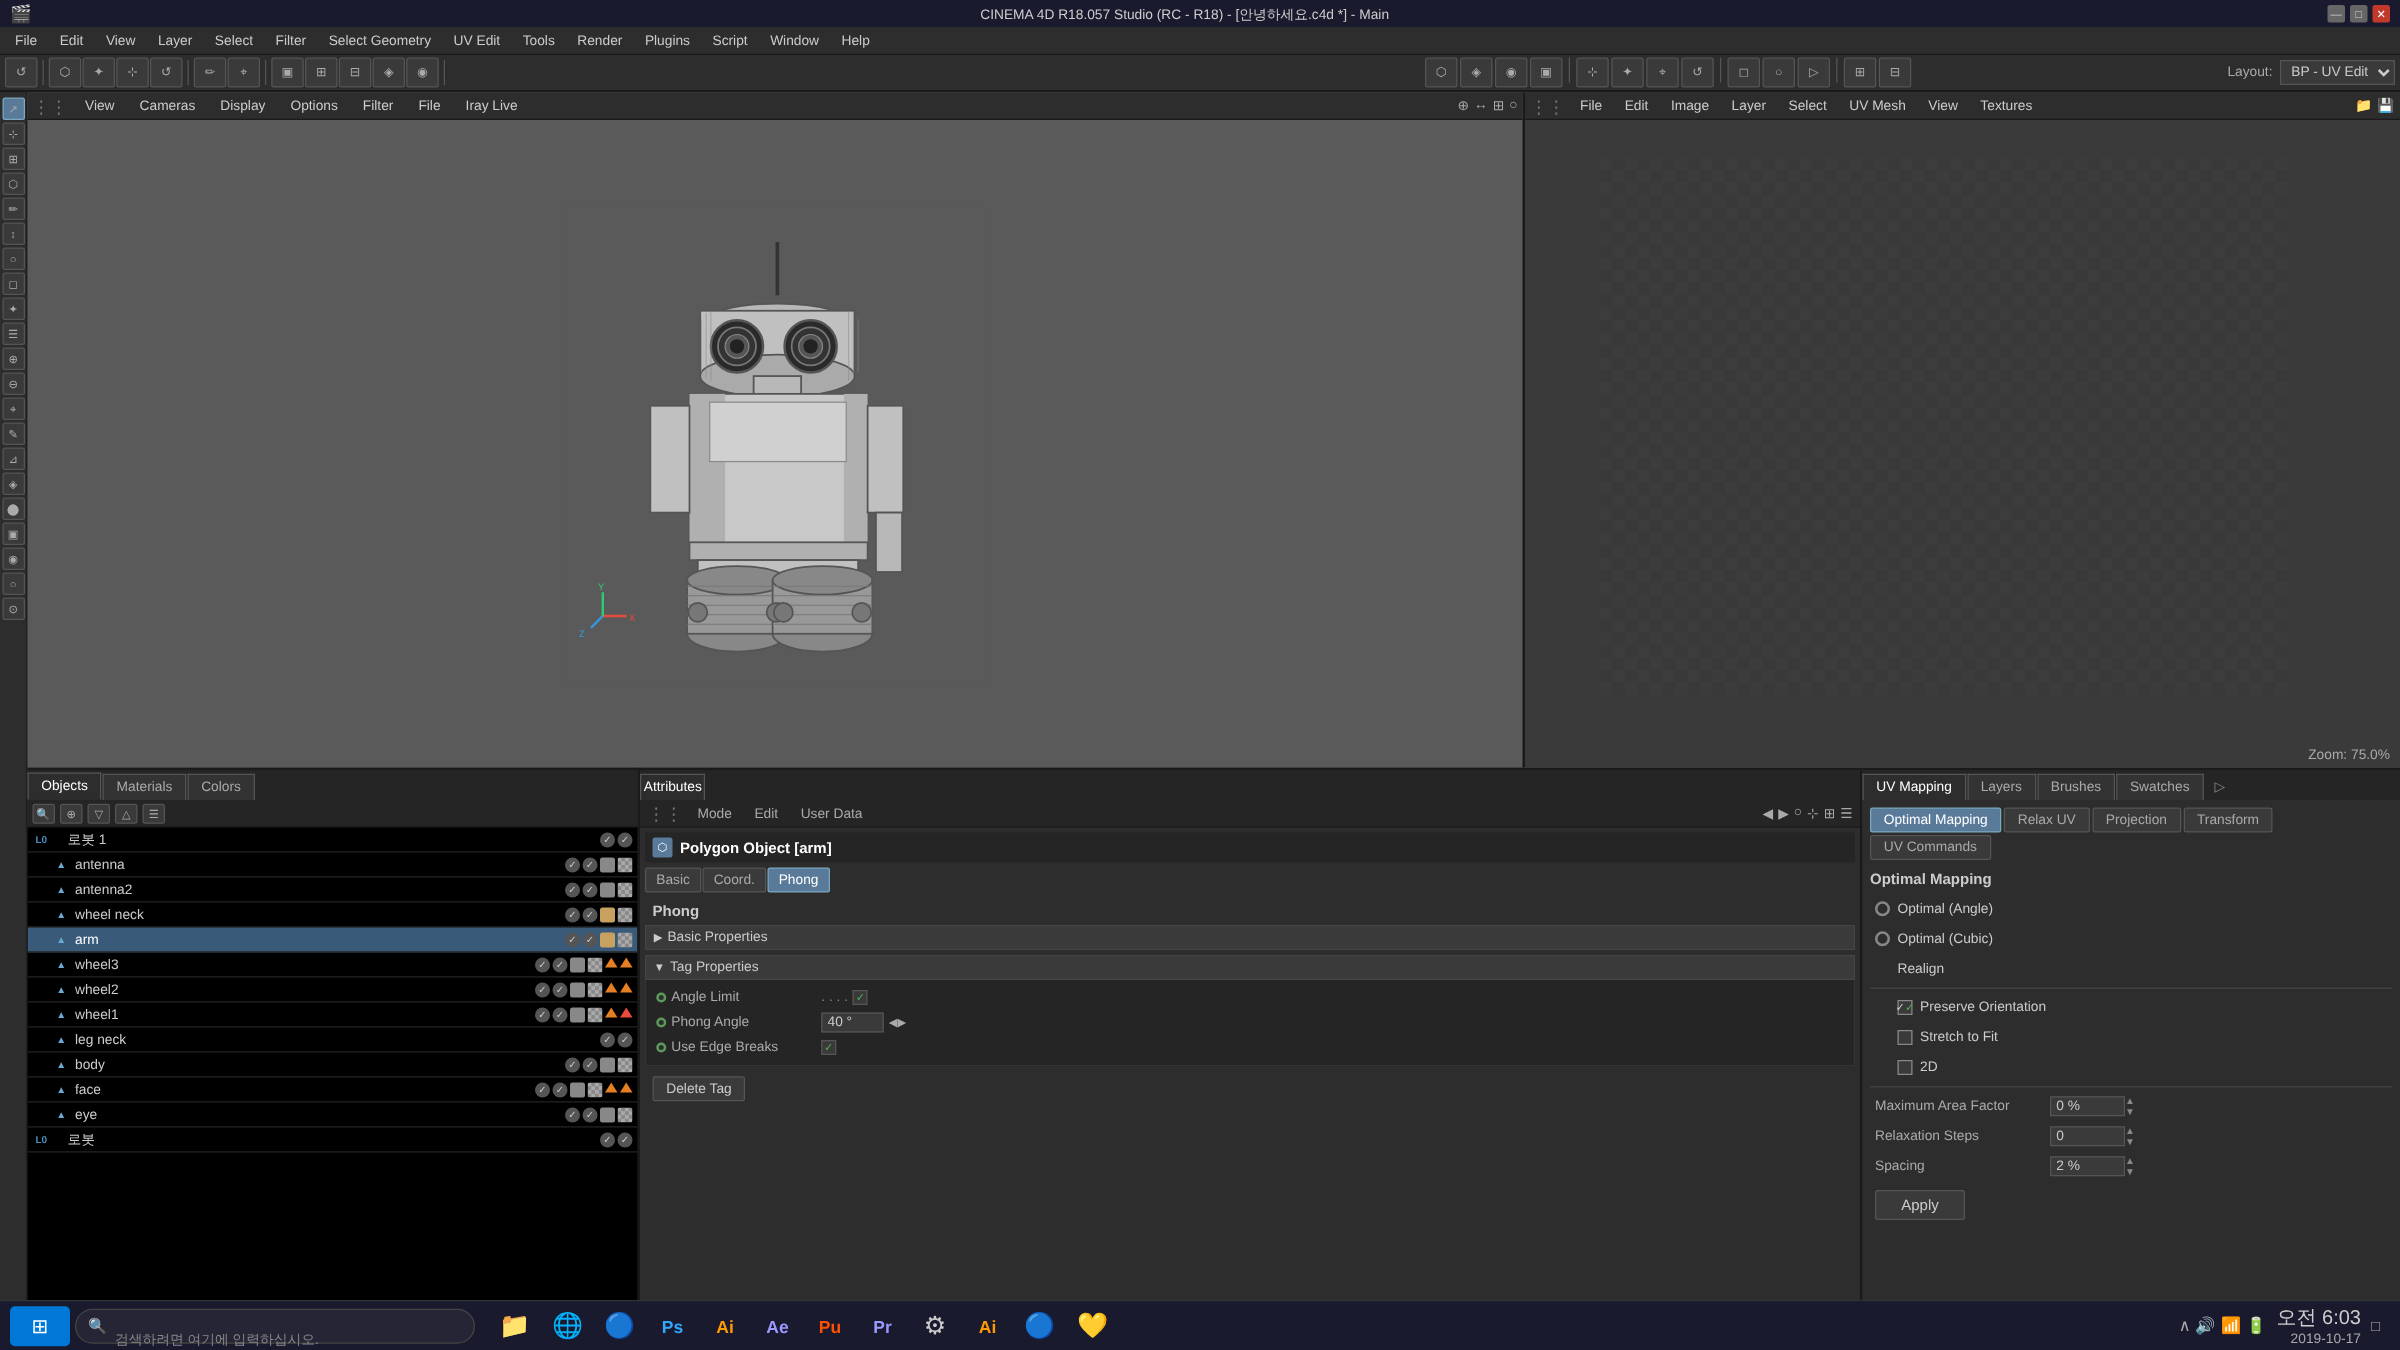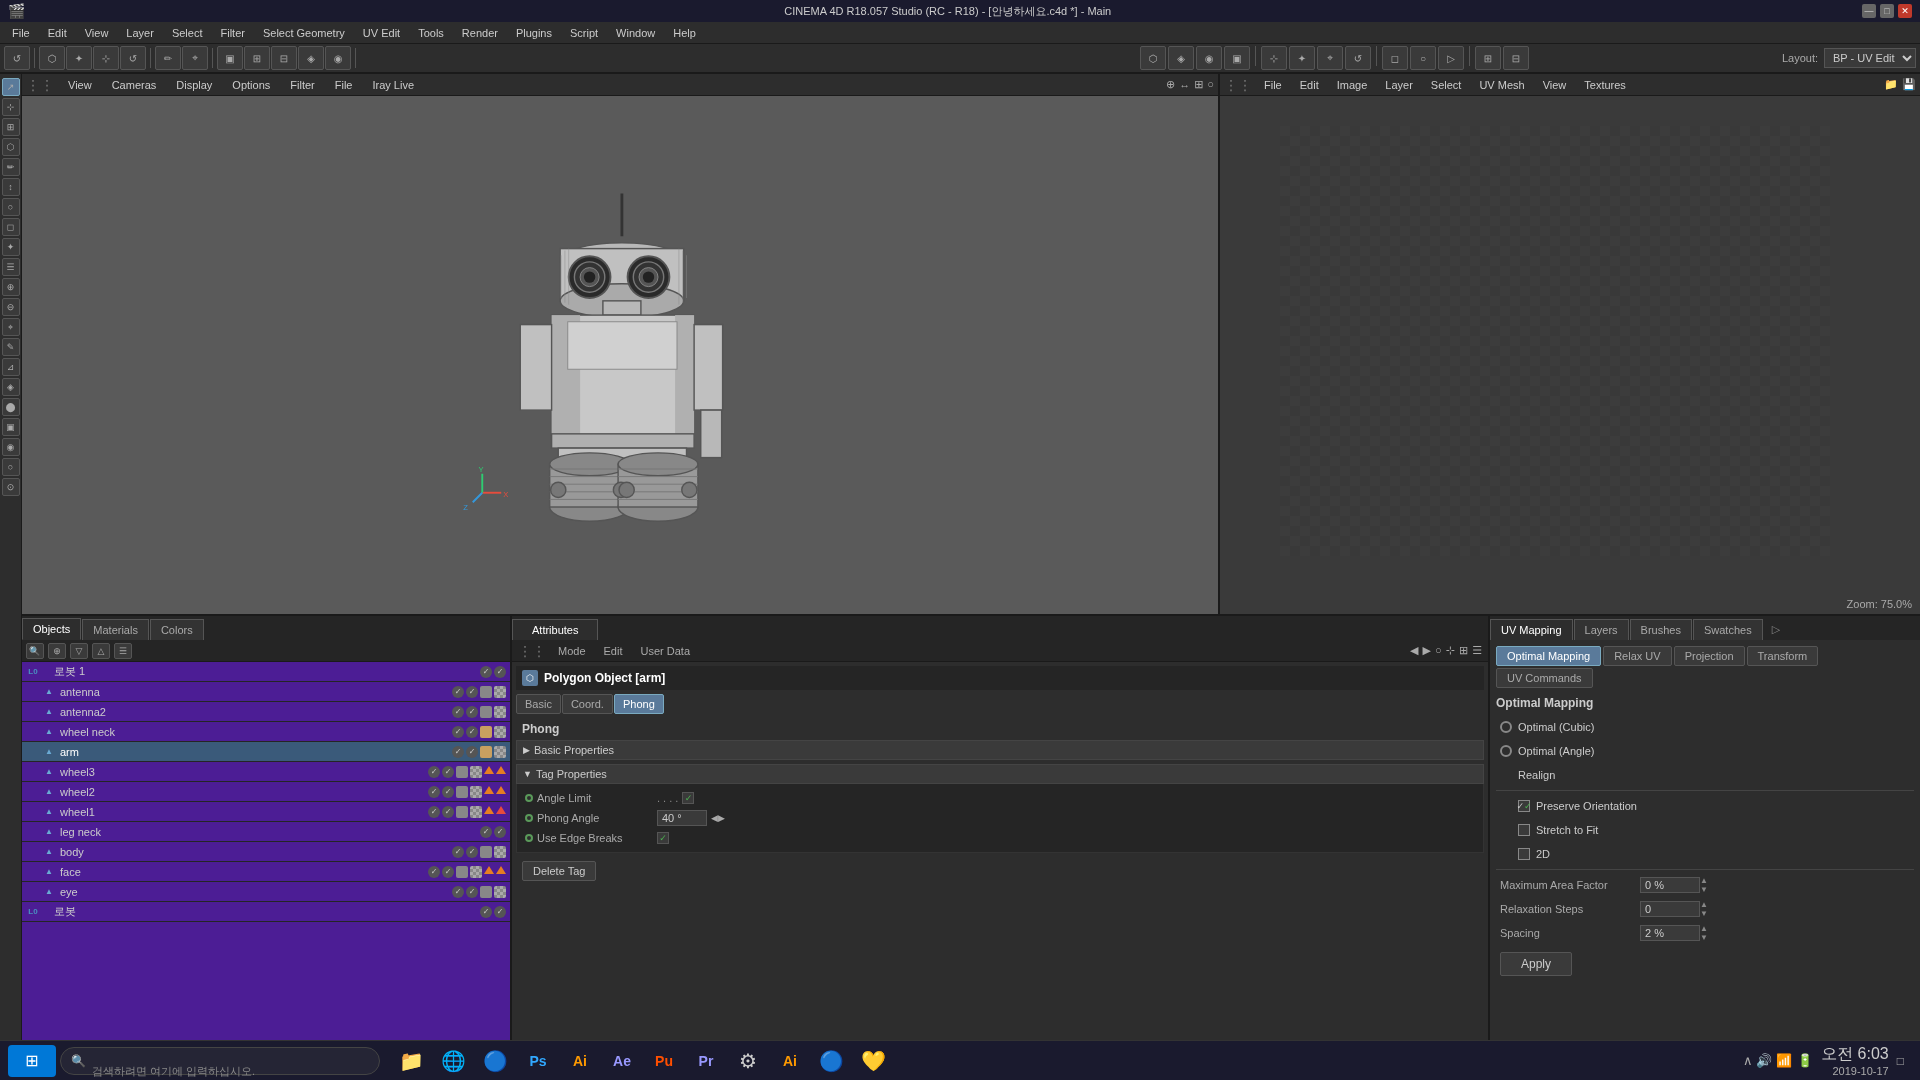--- a/index.html
+++ b/index.html
@@ -91,21 +91,21 @@
       height: 24px; background: #252525; display: flex; align-items: flex-end;
     }
     .obj-tab { padding: 4px 10px; cursor: pointer; color: #aaa; font-size: 11px; border-top: 1px solid #555; border-left: 1px solid #555; border-right: 1px solid #555; background: #333; margin-right: 1px; }
     .obj-tab.active { background: #2d2d2d; color: #fff; border-bottom: 1px solid #2d2d2d; }
     #objects-toolbar {
       height: 22px; background: #252525; display: flex; align-items: center; padding: 0 4px; gap: 4px;
       border-bottom: 1px solid #1a1a1a;
     }
     .obj-toolbar-btn { width: 18px; height: 16px; background: #3a3a3a; border: 1px solid #555; border-radius: 2px;
       display: flex; align-items: center; justify-content: center; cursor: pointer; color: #aaa; font-size: 9px; }
-    #objects-list { flex: 1; overflow-y: auto; background: #4c1d95; }
+    #objects-list { flex: 1; overflow-y: auto; background: #000000; }
     .object-item {
       height: 20px; display: flex; align-items: center; padding: 0 4px; gap: 4px;
       cursor: pointer; border-bottom: 1px solid #252525;
     }
     .object-item.selected { background: #3a5a7a; }
     .obj-icon { width: 14px; height: 14px; display: flex; align-items: center; justify-content: center; font-size: 9px; color: #aaa; }
     .obj-name { flex: 1; font-size: 11px; color: #ccc; }
     .obj-icons { display: flex; gap: 2px; }
     .obj-dot { width: 12px; height: 12px; border-radius: 50%; display: flex; align-items: center; justify-content: center; font-size: 7px; }
     .obj-vis { background: #555; color: #ccc; }
@@ -117,21 +117,21 @@
     .tri-red { border-bottom-color: #e74c3c; }
 
     
     #attributes-panel {
       flex: 1; background: #2d2d2d; border-right: 2px solid #1a1a1a; border-top: 2px solid #1a1a1a;
       display: flex; flex-direction: column;
     }
     #attr-tabs {
       height: 24px; background: #252525; display: flex; align-items: flex-end;
     }
-    .attr-tab { padding: 4px 19px; cursor: pointer; color: #aaa; font-size: 11px; border-top: 1px solid #555; border-left: 1px solid #555; border-right: 1px solid #555; background: #333; margin-right: 19px; }
+    .attr-tab { padding: 4px 2px; cursor: pointer; color: #aaa; font-size: 11px; border-top: 1px solid #555; border-left: 1px solid #555; border-right: 1px solid #555; background: #333; margin-right: 19px; }
     .attr-tab.active { background: #2d2d2d; color: #fff; }
     #attr-toolbar {
       height: 22px; background: #252525; display: flex; align-items: center; padding: 0 6px; gap: 6px;
       border-bottom: 1px solid #1a1a1a;
     }
     .attr-toolbar-item { padding: 2px 6px; cursor: pointer; color: #aaa; font-size: 11px; }
     #attr-content { flex: 1; padding: 4px; overflow-y: auto; }
     #attr-object-header {
       display: flex; align-items: center; gap: 6px; padding: 4px 6px; background: #252525; margin-bottom: 4px;
     }
@@ -734,25 +734,25 @@
             <div class="uv-mode-tab">Relax UV</div>
             <div class="uv-mode-tab">Projection</div>
             <div class="uv-mode-tab">Transform</div>
             <div class="uv-mode-tab">UV Commands</div>
           </div>
           
           <div class="uv-section-title">Optimal Mapping</div>
           
           <div class="uv-property">
             <div class="uv-prop-radio"></div>
-            <span class="uv-prop-label">Optimal (Cubic)</span>
+            <span class="uv-prop-label">Optimal (Angle)</span>
           </div>
           <div class="uv-property">
             <div class="uv-prop-radio"></div>
-            <span class="uv-prop-label">Optimal (Angle)</span>
+            <span class="uv-prop-label">Optimal (Cubic)</span>
           </div>
           <div class="uv-property">
             <span style="width:18px;"></span>
             <span class="uv-prop-label">Realign</span>
           </div>
           <div class="uv-divider"></div>
           
           <div class="uv-property">
             <div style="width:18px;"></div>
             <div class="uv-prop-check checked">✓</div>

